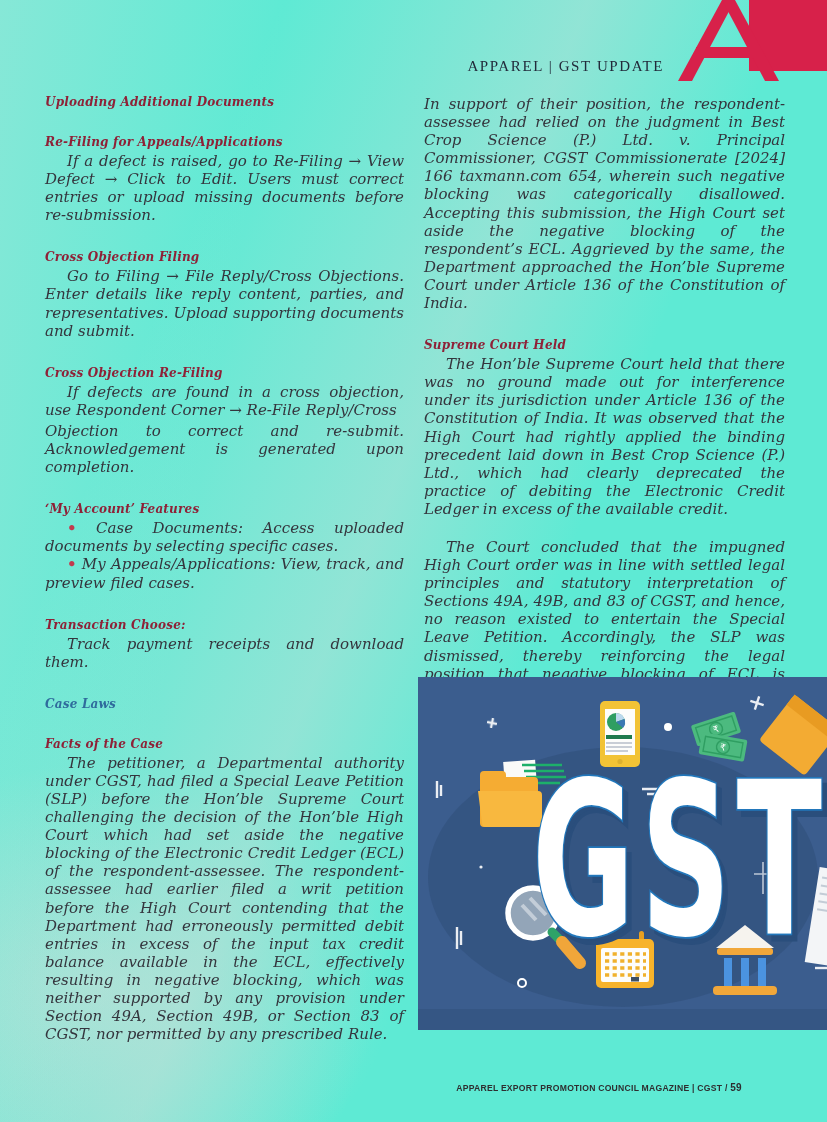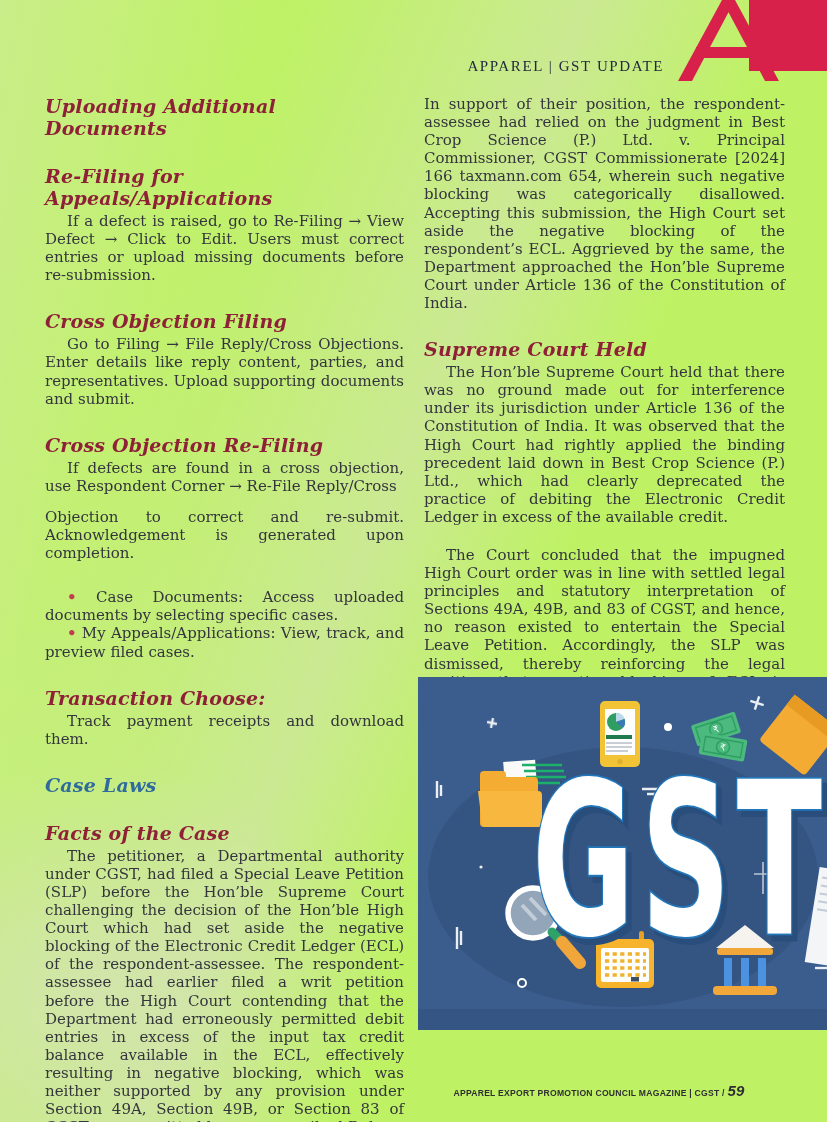--- a/index.html
+++ b/index.html
@@ -1,18 +1,18 @@
 <!DOCTYPE html>
 <html><head>
 <meta charset="utf-8">
 <style>
   html,body { margin:0; padding:0; background:#e9e8e6; }
   .page {
     position:relative; width:827px; height:1122px; margin:0 auto;
-    background:#bef264; overflow:hidden;
+    background:#5eead4; overflow:hidden;
     font-family:"DejaVu Serif","Liberation Serif",serif;
   }
   .page::before {
     content:""; position:absolute; inset:0; pointer-events:none;
     background:
       linear-gradient(112deg, rgba(255,255,255,0) 22%, rgba(222,220,216,.40) 46%, rgba(255,255,255,0) 62%),
       linear-gradient(100deg, rgba(228,226,222,.30) 0%, rgba(255,255,255,0) 28%),
       radial-gradient(ellipse 420px 320px at 12% 88%, rgba(223,221,217,.45), rgba(255,255,255,0) 70%);
   }
   
@@ -20,46 +20,46 @@
     position:absolute; top:58px; right:163px;
     font-family:"Liberation Serif","DejaVu Serif",serif;
     font-size:15px; letter-spacing:1.6px; color:#222b3b; white-space:nowrap;
   }
   .logo { position:absolute; top:0; right:0; width:162px; height:92px; }
   
   .col { position:absolute; top:95px; }
   .col-left  { left:45px;  width:359px; }
   .col-right { left:424px; width:361px; }
   .col p {
-    margin:0; text-align:justify; 
+    margin:0; text-align:justify; font-style:italic;
     font-size:15px; line-height:18.1px; color:#34353d;
   }
   .indent { text-indent:22px; }
   .sec { margin-bottom:26px; }
   .sec h3 {
-    margin:0 0 3px 0; font-size:19px; font-style:italic; font-weight:bold;
+    margin:0 0 3px 0; font-size:12px; font-style:italic; font-weight:bold;
     color:#8e2137; letter-spacing:.2px;
   }
-  .sec .cont { margin-top:13px; }
+  .sec .cont { margin-top:3px; }
   .h-blue h3 { color:#2f6b9c; }
   .subhead {
     font-weight:bold; color:#5c2b49 !important; text-indent:22px;
   }
   .bullet-dot { color:#c23b4e; font-weight:bold; }
   .gap-para { margin-top:20px !important; }
   
   .gst-illustration { position:absolute; left:418px; top:677px; width:409px; height:353px; }
   .gst-illustration svg { display:block; }
   
   .footer {
     position:absolute; left:418px; top:1082px; width:362px; text-align:center;
     font-family:"Liberation Sans","DejaVu Sans",sans-serif;
     font-size:8.6px; font-weight:bold; color:#2e2e30; letter-spacing:.25px; white-space:nowrap;
   }
-  .footer .pageno { font-size:15px;font-style:italic; }
+  .footer .pageno { font-size:10px; }
 </style>
 </head>
 <body>
 
 <div class="page">
 
   <div class="masthead">APPAREL | GST UPDATE</div>
   <svg class="logo" viewBox="0 0 162 92" xmlns="http://www.w3.org/2000/svg">
     <rect x="84" y="0" width="78" height="71" fill="#d7214a"></rect>
     <polygon points="57,0 70,0 27,81 13,81" fill="#d7214a"></polygon>
@@ -83,20 +83,21 @@
       <p class="indent">Go to Filing → File Reply/Cross Objections. Enter details like reply content, parties, and representatives. Upload supporting documents and submit.</p>
     </div>
 
     <div class="sec">
       <h3>Cross Objection Re-Filing</h3>
       <p class="indent">If defects are found in a cross objection, use Respondent Corner → Re-File Reply/Cross</p>
       <p class="cont">Objection to correct and re-submit. Acknowledgement is generated upon completion.</p>
     </div>
 
     <div class="sec">
+      <h3>‘My Account’ Features</h3>
       <p class="indent"><span class="bullet-dot">•</span> <span>Case Documents: Access uploaded documents by selecting specific cases.</span></p>
       <p class="indent"><span class="bullet-dot">•</span> <span>My Appeals/Applications: View, track, and preview filed cases.</span></p>
     </div>
 
     <div class="sec">
       <h3>Transaction Choose:</h3>
       <p class="indent">Track payment receipts and download them.</p>
     </div>
 
     <div class="sec h-blue">

